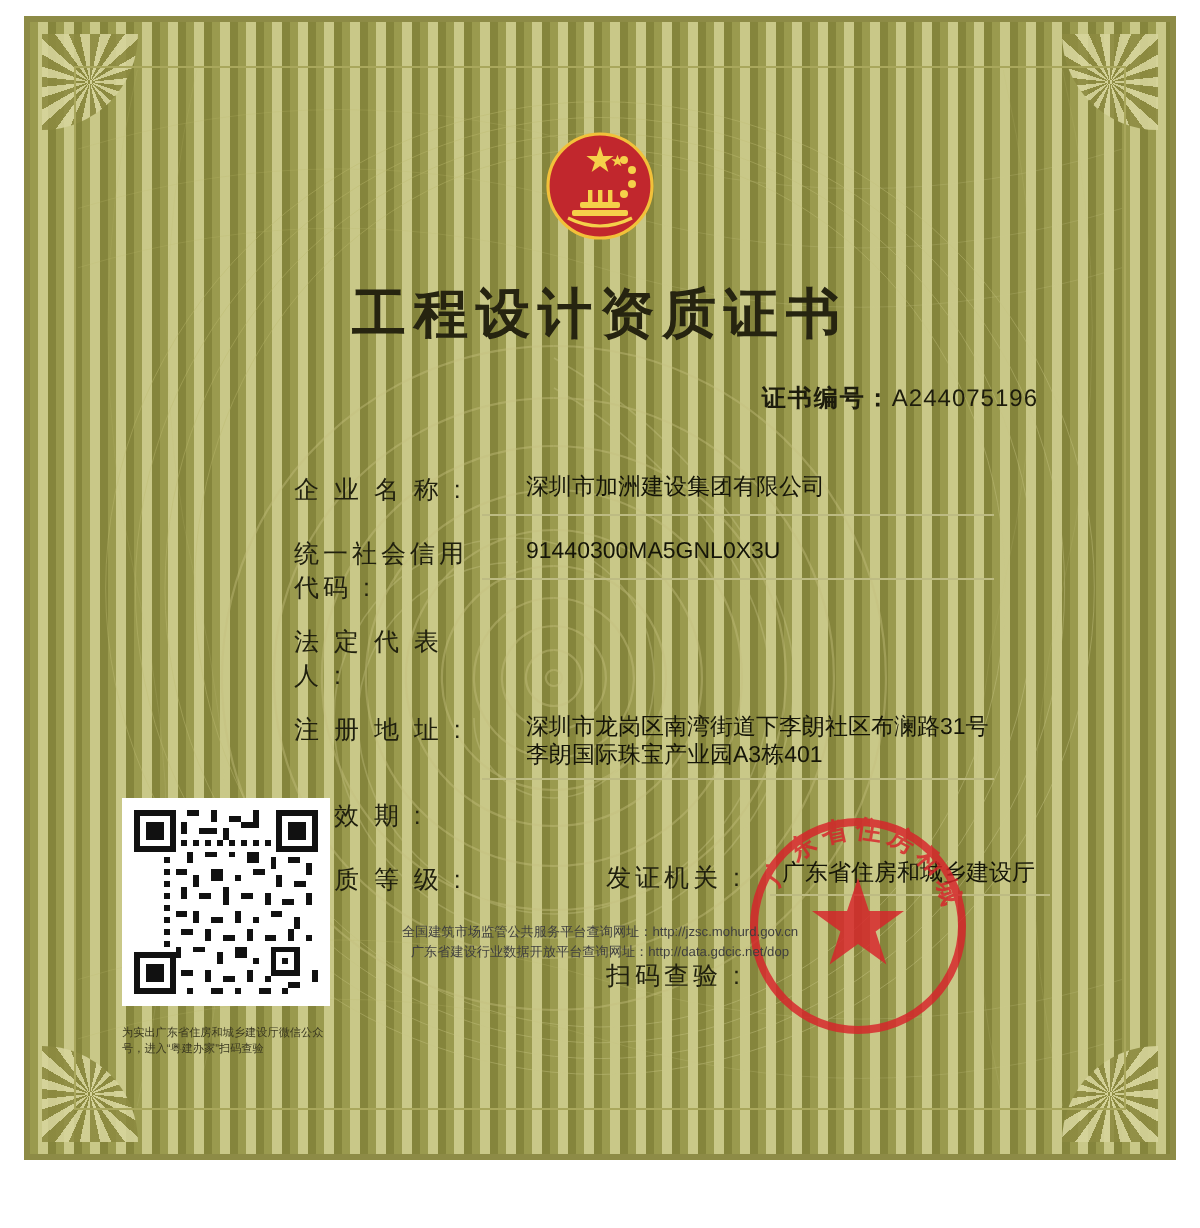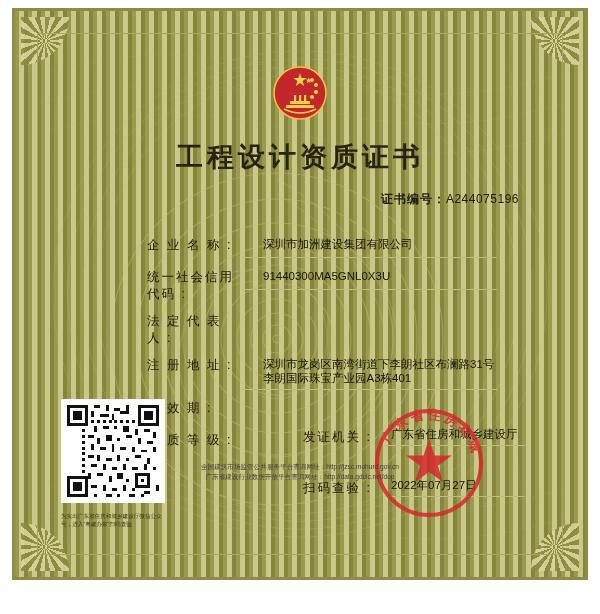--- a/index.html
+++ b/index.html
@@ -437,21 +437,20 @@
       <div class="qr-note">为实出广东省住房和城乡建设厅微信公众号，进入“粤建办家”扫码查验</div>
     </div>
 
     <div class="issuer">
       <div class="issuer-row">
         <div class="issuer-label">发证机关 :</div>
         <div class="issuer-value">广东省住房和城乡建设厅</div>
       </div>
       <div class="issuer-row">
         <div class="issuer-label">扫码查验 :</div>
-        <div class="issuer-value">2022年07月27日</div>
       </div>
     </div>
 
     <svg class="seal" viewBox="0 0 124 124">
       <defs>
         <path id="sealArc" d="M 62,62 m -44,0 a 44,44 0 1,1 88,0" fill="none"></path>
       </defs>
       <g opacity="0.82">
         <circle cx="62" cy="62" r="52" fill="none" stroke="#d8232a" stroke-width="4"></circle>
         <polygon fill="#d8232a" points="62,38 67.5,54.5 85,54.5 70.8,64.7 76.2,81.2 62,71 47.8,81.2 53.2,64.7 39,54.5 56.5,54.5"></polygon>

